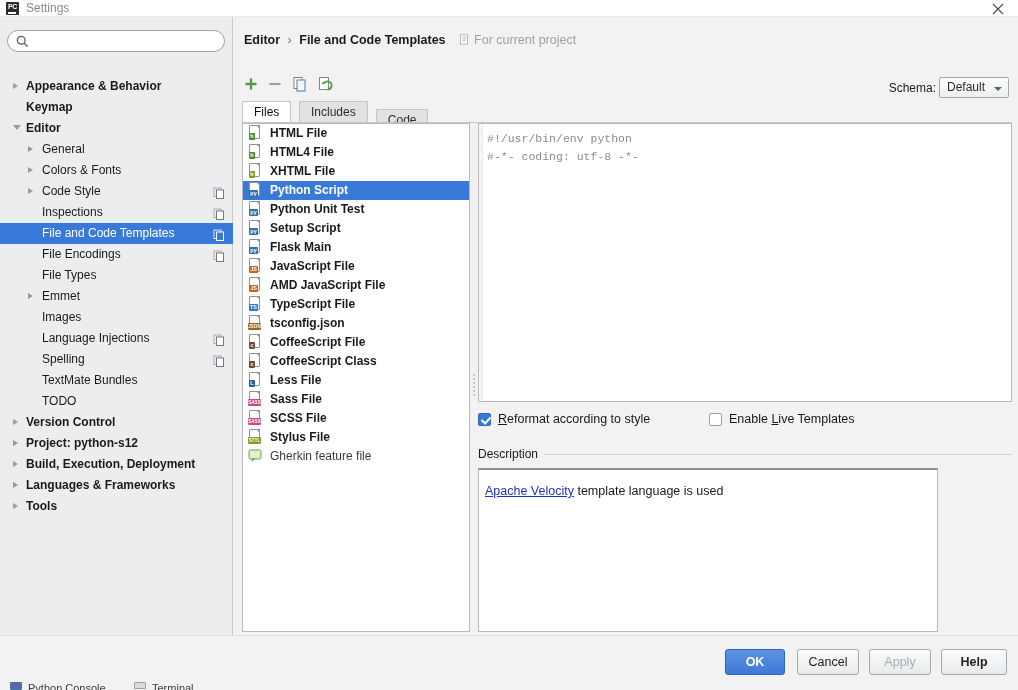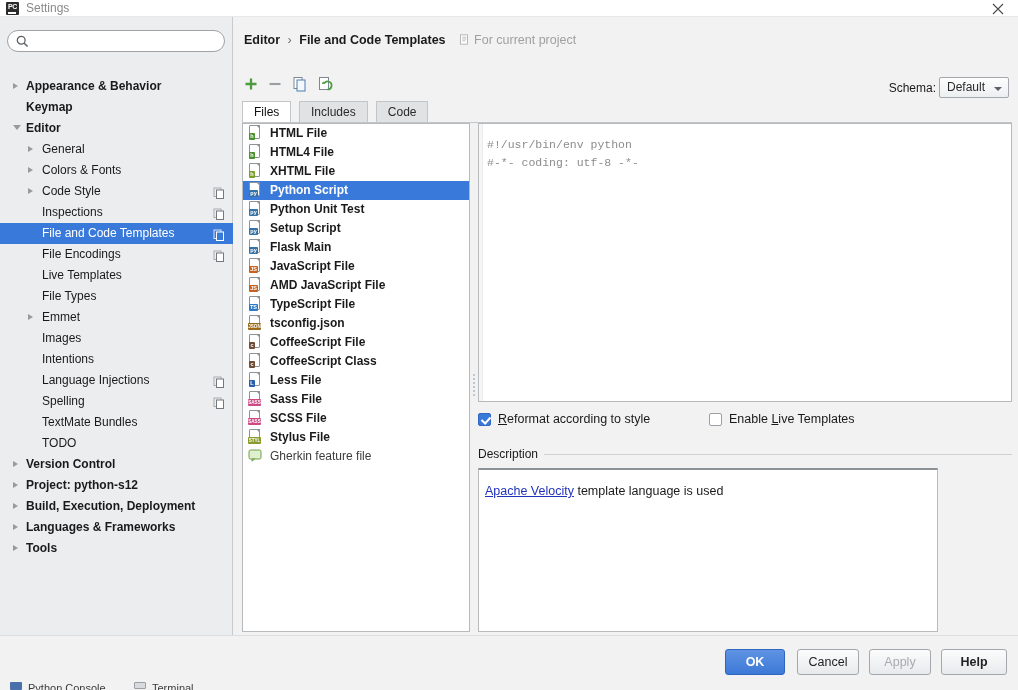--- a/index.html
+++ b/index.html
@@ -276,21 +276,21 @@
     border: 1px solid #b7babd;
     overflow: hidden;
   }
   #gutter {
     position: absolute; left: 0; top: 0;
     width: 4px; height: 277px;
     background: #f6f6f6;
     border-right: 1px solid #ececec;
   }
   #code {
-    position: absolute; left: 8px; top: 12px;
+    position: absolute; left: 8px; top: 6px;
     font-family: "Liberation Mono", monospace;
     font-size: 11.5px;
     line-height: 18px;
     color: #8c8c8c;
     white-space: pre;
   }
 
   
   .cb-row { position: absolute; font-size: 12.5px; color: #1a1a1a; }
   #cb-reformat-wrap { left: 244px; top: 395px; }
@@ -459,34 +459,28 @@
             </svg></span>
         </div>
         <div class="tree-row d1">
           <span class="lbl">File Encodings</span>
           <span class="copyicon"><svg width="12" height="12" viewBox="0 0 12 12">
               <rect x="1" y="1" width="7" height="8.5" fill="none" stroke="#a9adb1" stroke-width="1"></rect>
               <rect x="3.5" y="3" width="7" height="8.5" fill="#ffffff" stroke="#74797e" stroke-width="1"></rect>
             </svg></span>
         </div>
         <div class="tree-row d1">
-          <span class="lbl">Live Templates</span>
-        </div>
-        <div class="tree-row d1">
           <span class="lbl">File Types</span>
         </div>
         <div class="tree-row d1">
           <span class="arrow"></span>
           <span class="lbl">Emmet</span>
         </div>
         <div class="tree-row d1">
           <span class="lbl">Images</span>
-        </div>
-        <div class="tree-row d1">
-          <span class="lbl">Intentions</span>
         </div>
         <div class="tree-row d1">
           <span class="lbl">Language Injections</span>
           <span class="copyicon"><svg width="12" height="12" viewBox="0 0 12 12">
               <rect x="1" y="1" width="7" height="8.5" fill="none" stroke="#a9adb1" stroke-width="1"></rect>
               <rect x="3.5" y="3" width="7" height="8.5" fill="#ffffff" stroke="#74797e" stroke-width="1"></rect>
             </svg></span>
         </div>
         <div class="tree-row d1">
           <span class="lbl">Spelling</span>
@@ -564,21 +558,21 @@
 
     <div id="schema-label">Schema:</div>
     <div id="schema-select">
       <span class="val">Default</span>
       <span class="chev"></span>
     </div>
 
     <div id="tabs">
         <div class="tab active" style="left: 0px;">Files</div>
         <div class="tab" style="left: 57px;">Includes</div>
-        <div class="tab" style="left: 133.8px;">Code</div>
+        <div class="tab" style="left: 133.8px; margin-top: 8px;">Code</div>
       </div>
     <div id="tab-line"></div>
 
     <div id="list-panel">
         <div class="list-row"><span class="fico"><span class="gico">
               <span class="page"></span>
               <span class="badge" style="left:1px;bottom:0px;width:6px;height:7px;background:#4a8f2c;border-radius:1px;">h</span>
             </span></span><span>HTML File</span></div>
         <div class="list-row"><span class="fico"><span class="gico">
               <span class="page"></span>

